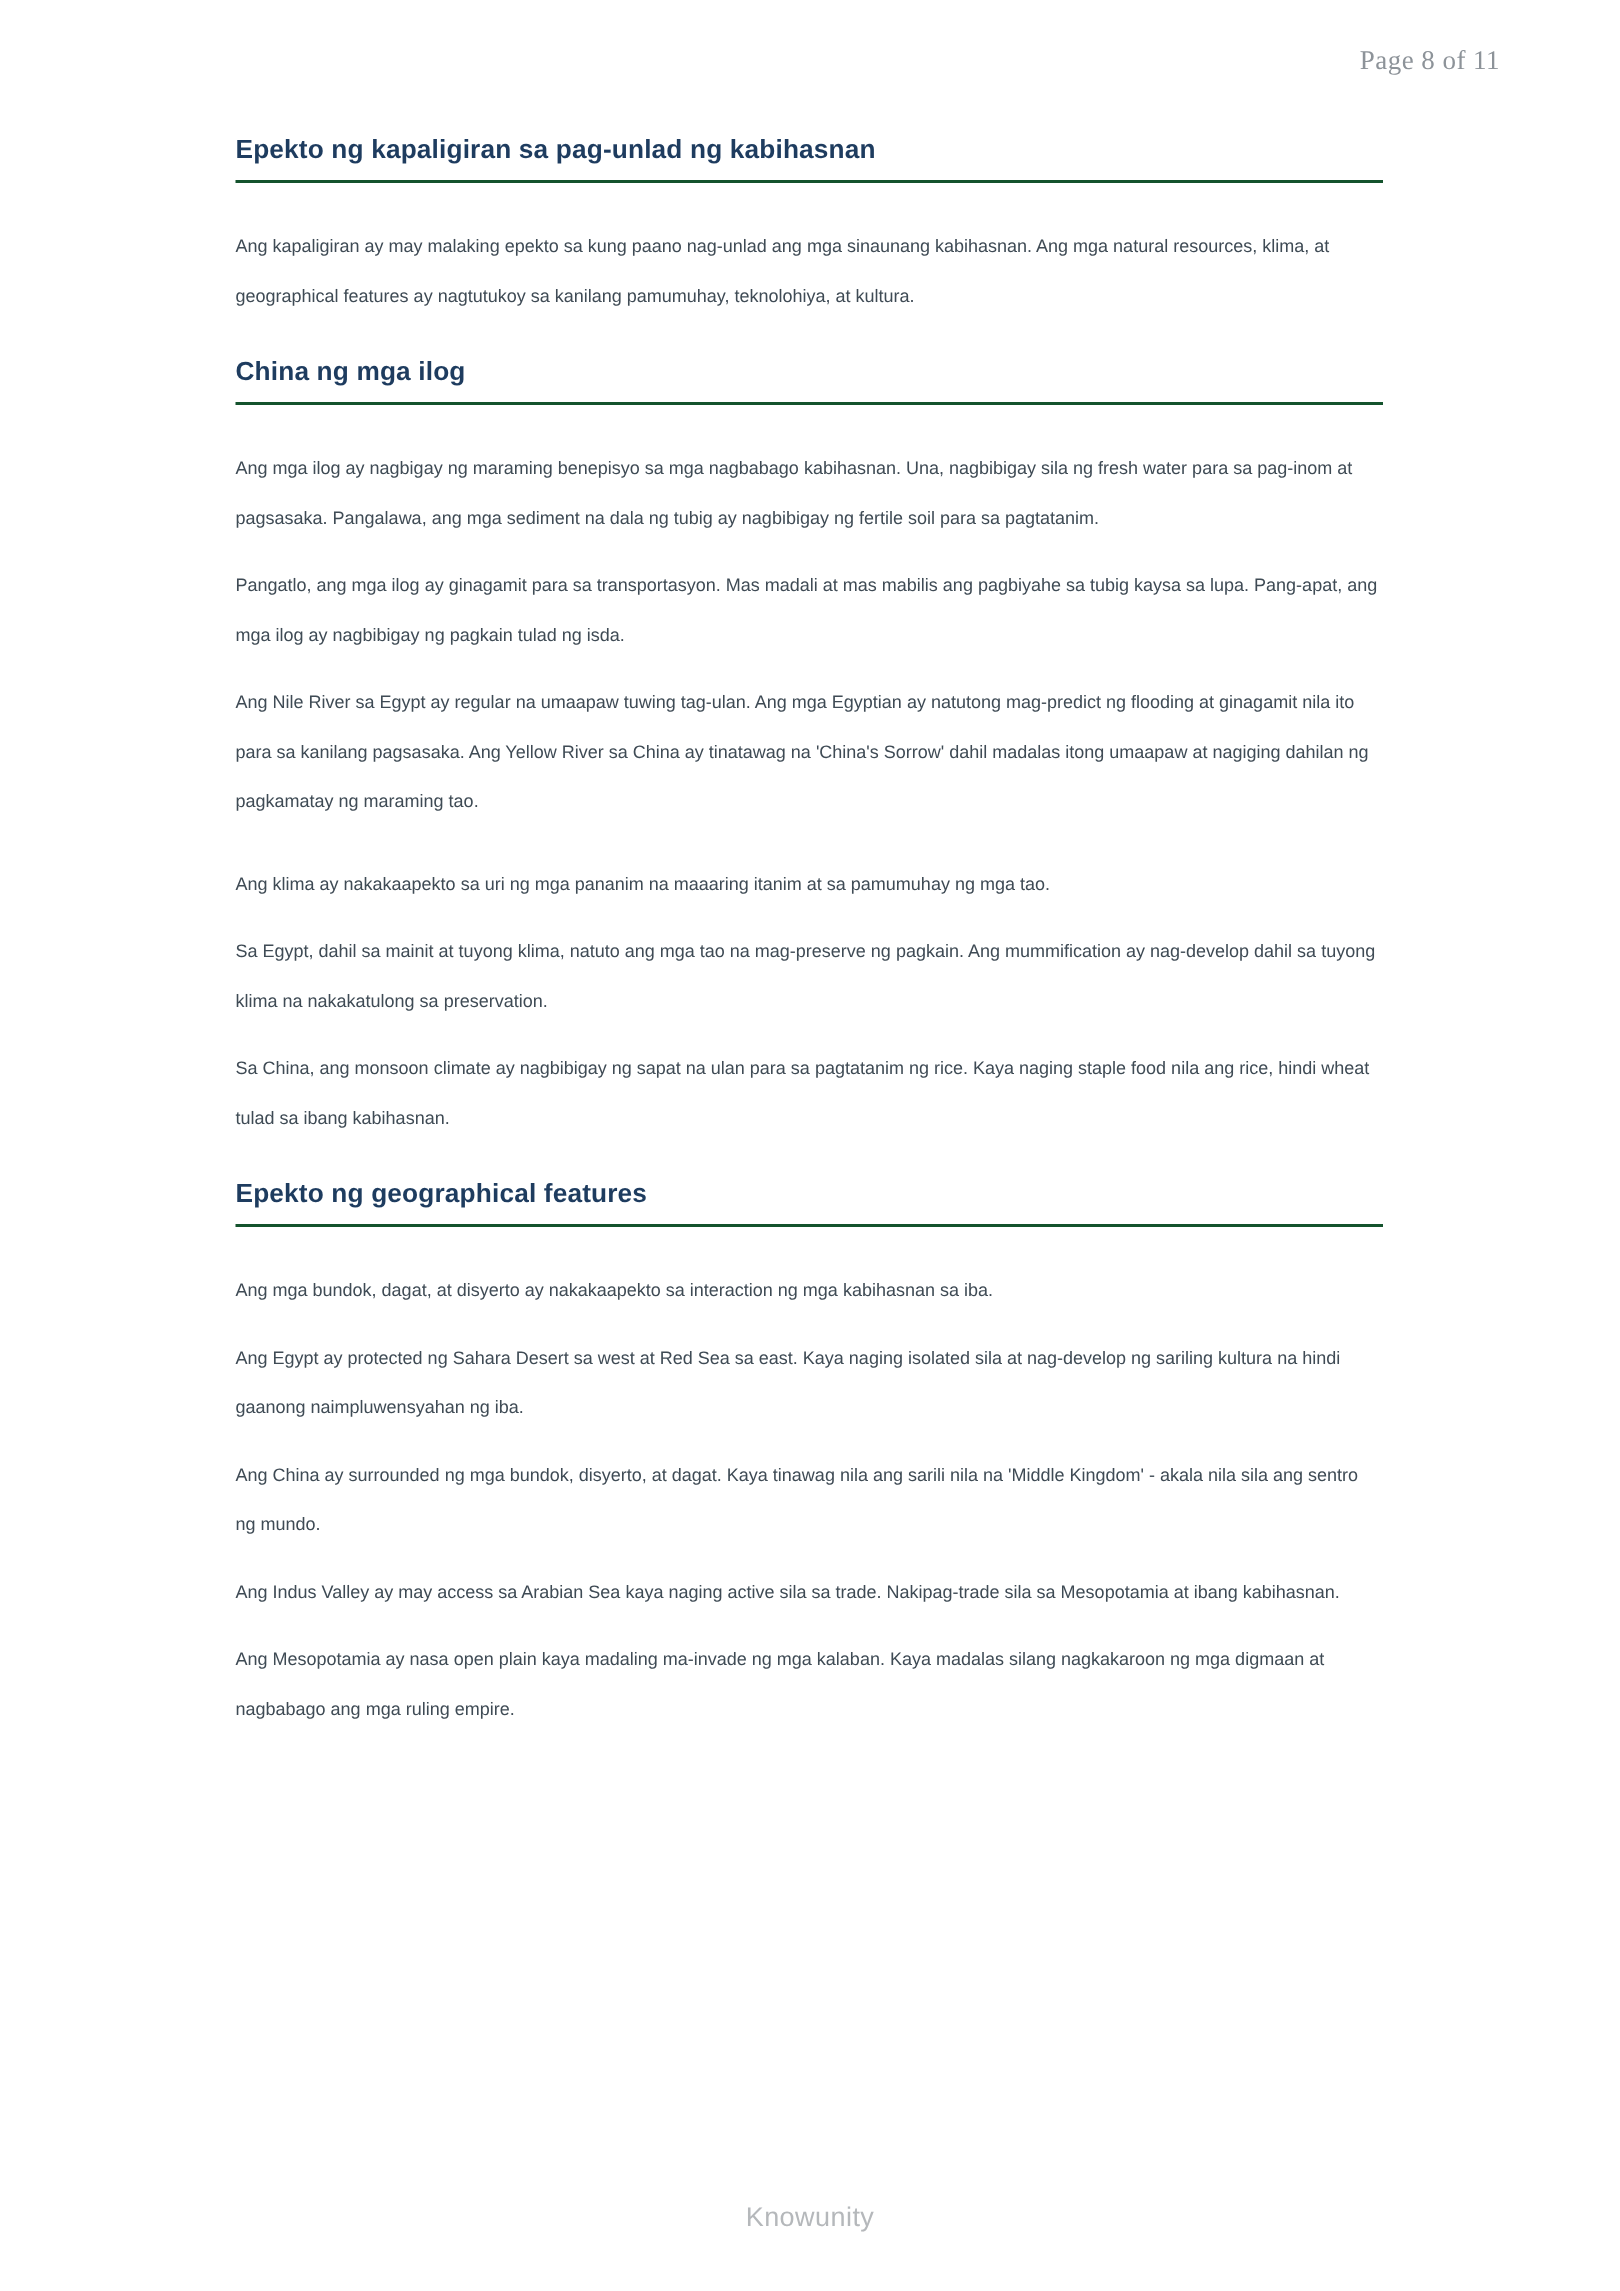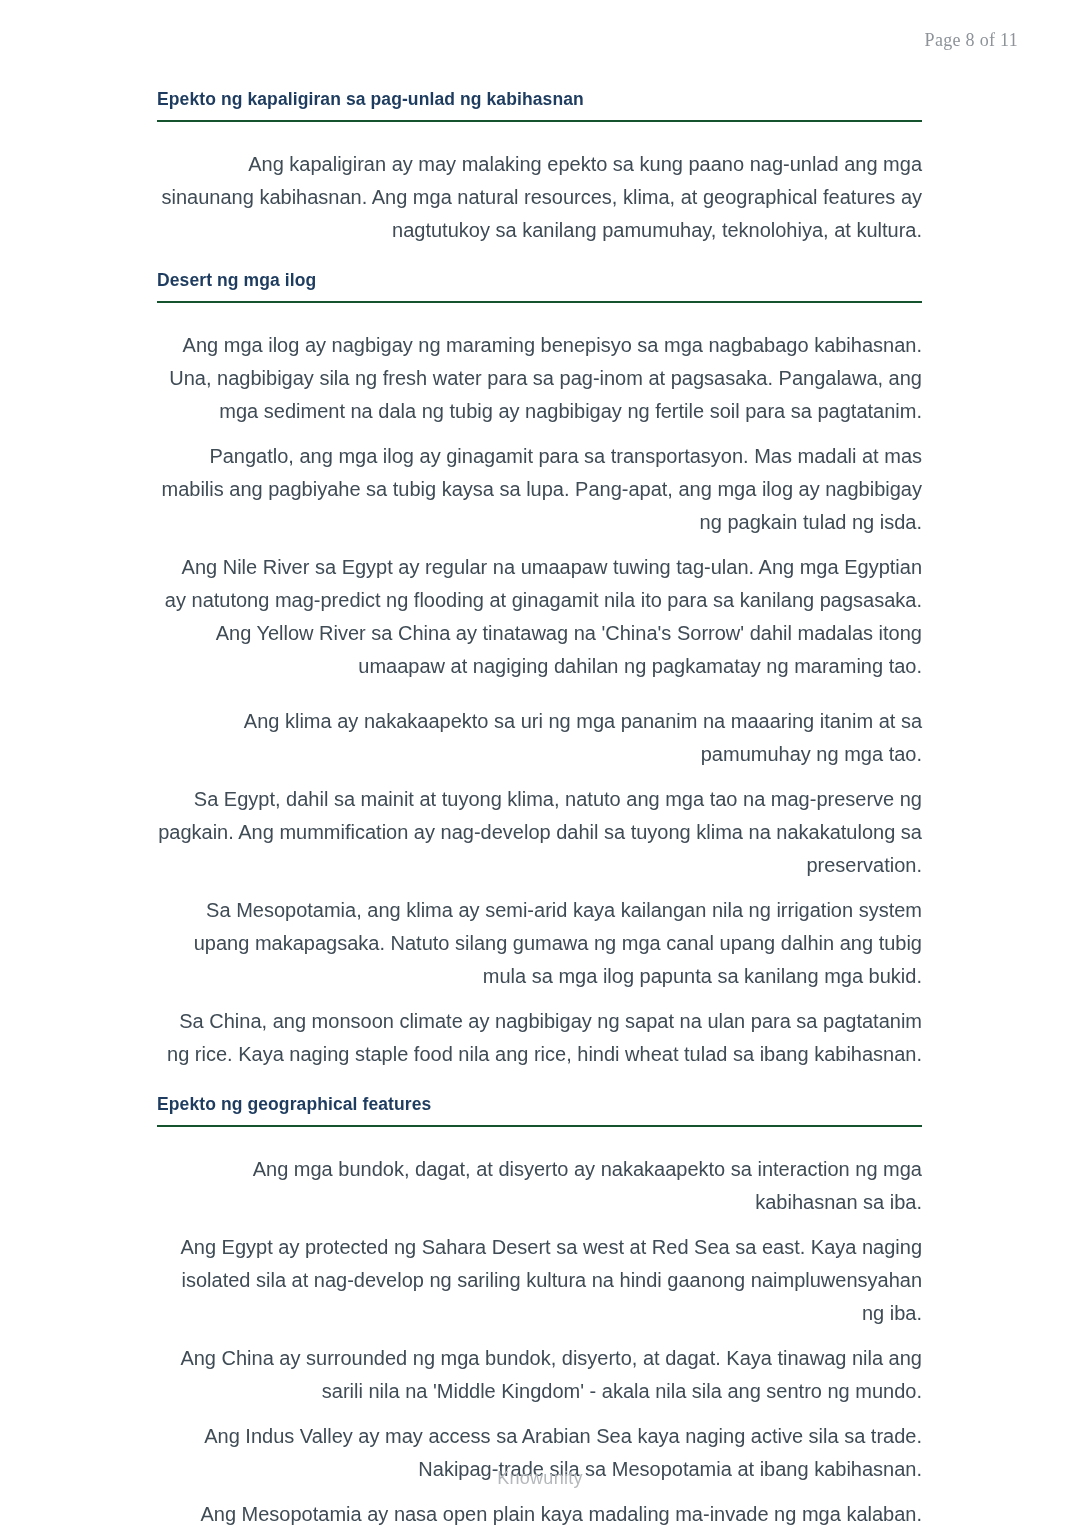--- a/index.html
+++ b/index.html
@@ -8,21 +8,21 @@
     width: 1080px;
     height: 1527px;
     position: relative;
     font-family: "Liberation Sans", "DejaVu Sans", sans-serif;
     background: #ffffff;
     overflow: hidden;
   }
   .page-number {
     position: absolute;
     top: 30px;
-    right: 62px;
+    right: 80px;
     font-family: "Liberation Serif", "DejaVu Serif", serif;
     font-size: 18px;
     color: #8d9399;
     letter-spacing: 0.3px;
   }
   .content {
     position: absolute;
     left: 157px;
     top: 88px;
     width: 765px;
@@ -32,25 +32,24 @@
     font-size: 17.5px;
     font-weight: bold;
     color: #1e3c5f;
     line-height: 22px;
     padding-bottom: 10px;
     border-bottom: 2px solid #14532d;
     margin-bottom: 26px;
     letter-spacing: 0.1px;
   }
   p {
-    font-size: 20px;
+    font-size: 12px;
     line-height: 33px;
     color: #3f4b55;
     margin-top: 12px;
-    text-align: right;
   }
   h2 + p { margin-top: 0; }
   .footer {
     position: absolute;
     top: 1468px;
     left: 0;
     width: 100%;
     text-align: center;
     font-size: 18px;
     color: #b5b8bb;
@@ -63,30 +62,29 @@
 <div class="page-number">Page 8 of 11</div>
 
 <div class="content">
 
   <section>
     <h2>Epekto ng kapaligiran sa pag-unlad ng kabihasnan</h2>
     <p>Ang kapaligiran ay may malaking epekto sa kung paano nag-unlad ang mga sinaunang kabihasnan. Ang mga natural resources, klima, at geographical features ay nagtutukoy sa kanilang pamumuhay, teknolohiya, at kultura.</p>
   </section>
 
   <section>
-    <h2>Desert ng mga ilog</h2>
+    <h2>China ng mga ilog</h2>
     <p>Ang mga ilog ay nagbigay ng maraming benepisyo sa mga nagbabago kabihasnan. Una, nagbibigay sila ng fresh water para sa pag-inom at pagsasaka. Pangalawa, ang mga sediment na dala ng tubig ay nagbibigay ng fertile soil para sa pagtatanim.</p>
     <p>Pangatlo, ang mga ilog ay ginagamit para sa transportasyon. Mas madali at mas mabilis ang pagbiyahe sa tubig kaysa sa lupa. Pang-apat, ang mga ilog ay nagbibigay ng pagkain tulad ng isda.</p>
     <p>Ang Nile River sa Egypt ay regular na umaapaw tuwing tag-ulan. Ang mga Egyptian ay natutong mag-predict ng flooding at ginagamit nila ito para sa kanilang pagsasaka. Ang Yellow River sa China ay tinatawag na 'China's Sorrow' dahil madalas itong umaapaw at nagiging dahilan ng pagkamatay ng maraming tao.</p>
   </section>
 
   <section>
     <p>Ang klima ay nakakaapekto sa uri ng mga pananim na maaaring itanim at sa pamumuhay ng mga tao.</p>
     <p>Sa Egypt, dahil sa mainit at tuyong klima, natuto ang mga tao na mag-preserve ng pagkain. Ang mummification ay nag-develop dahil sa tuyong klima na nakakatulong sa preservation.</p>
-    <p>Sa Mesopotamia, ang klima ay semi-arid kaya kailangan nila ng irrigation system upang makapagsaka. Natuto silang gumawa ng mga canal upang dalhin ang tubig mula sa mga ilog papunta sa kanilang mga bukid.</p>
     <p>Sa China, ang monsoon climate ay nagbibigay ng sapat na ulan para sa pagtatanim ng rice. Kaya naging staple food nila ang rice, hindi wheat tulad sa ibang kabihasnan.</p>
   </section>
 
   <section>
     <h2>Epekto ng geographical features</h2>
     <p>Ang mga bundok, dagat, at disyerto ay nakakaapekto sa interaction ng mga kabihasnan sa iba.</p>
     <p>Ang Egypt ay protected ng Sahara Desert sa west at Red Sea sa east. Kaya naging isolated sila at nag-develop ng sariling kultura na hindi gaanong naimpluwensyahan ng iba.</p>
     <p>Ang China ay surrounded ng mga bundok, disyerto, at dagat. Kaya tinawag nila ang sarili nila na 'Middle Kingdom' - akala nila sila ang sentro ng mundo.</p>
     <p>Ang Indus Valley ay may access sa Arabian Sea kaya naging active sila sa trade. Nakipag-trade sila sa Mesopotamia at ibang kabihasnan.</p>
     <p>Ang Mesopotamia ay nasa open plain kaya madaling ma-invade ng mga kalaban. Kaya madalas silang nagkakaroon ng mga digmaan at nagbabago ang mga ruling empire.</p>

